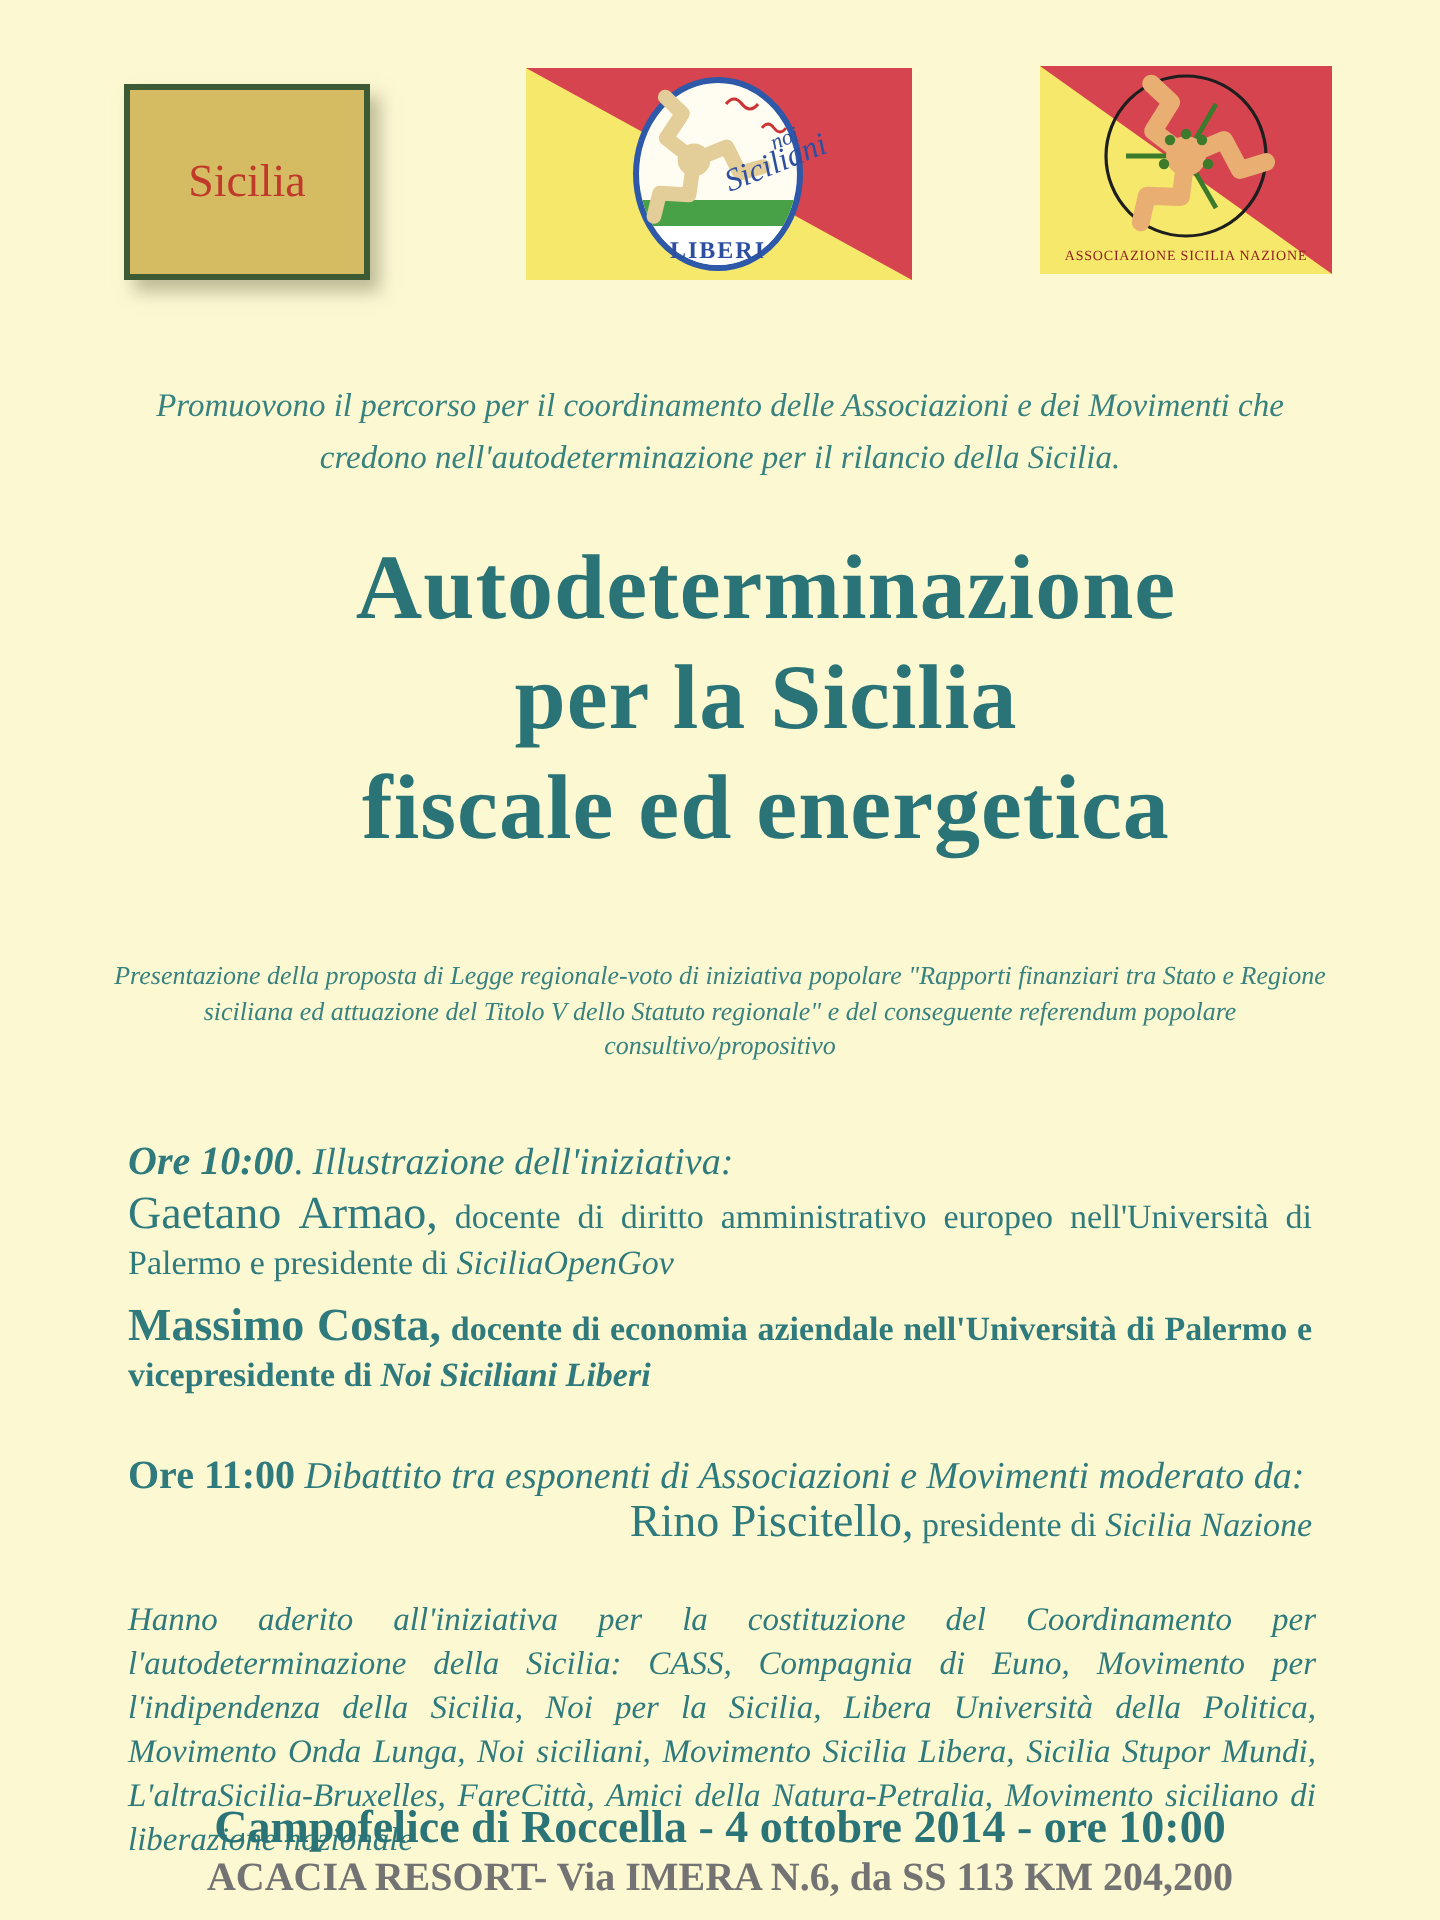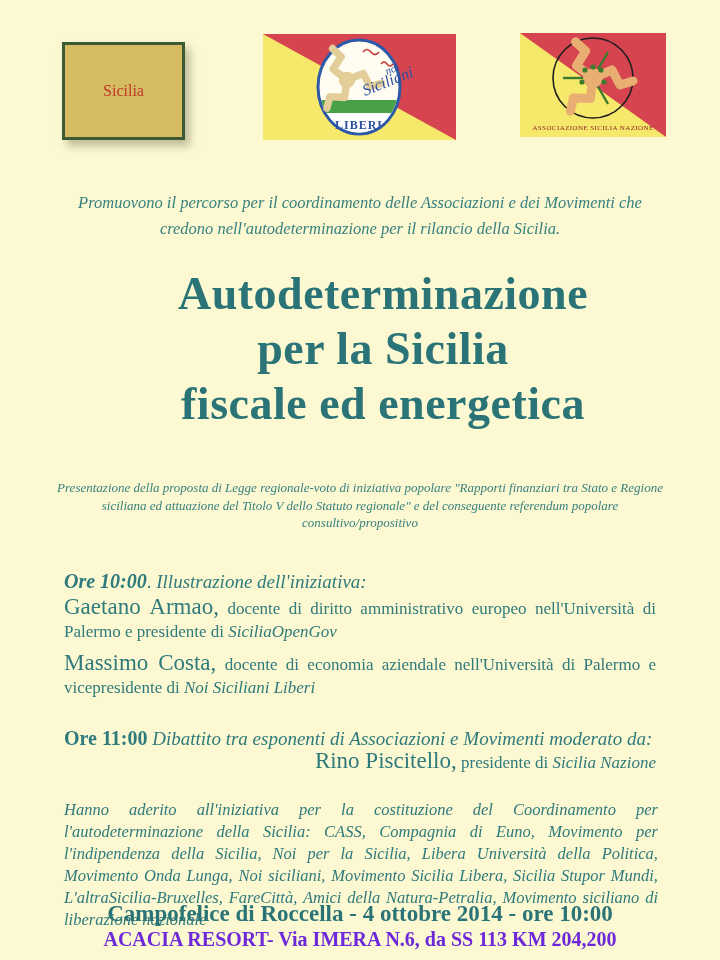--- a/index.html
+++ b/index.html
@@ -10,21 +10,21 @@
     position:relative; overflow:hidden;
   }
   .abs { position:absolute; }
 
   
   #logo-opengov {
     left:62px; top:42px; width:117px; height:92px;
     background:#d5bc62; border:3px solid #3c5a33;
     box-shadow:5px 6px 8px rgba(140,138,105,.55);
     display:flex; flex-direction:column; justify-content:center; align-items:center;
-    color:#bf3a2b; font-size:16px; line-height:1.3; text-align:center;
+    color:#bf3a2b; font-size:23px; line-height:1.3; text-align:center;
   }
   .flag { display:block; }
   #flag-noi-siciliani { left:263px; top:34px; }
   #flag-sicilia-nazione { left:520px; top:33px; }
   #intro {
     top:190px; left:60px; width:600px;
     text-align:center; font-style:italic;
     font-size:16.5px; line-height:1.6; color:#37817f;
   }
   #event-title {
@@ -43,34 +43,34 @@
   .slot { font-size:19px; font-style:italic; }
   .slot .time { font-weight:bold; font-size:20px; }
   .slot .time.upright { font-style:normal; }
   .slot .sep { font-style:normal; }
   #slot-1 { top:570px; }
   #slot-2 { top:727px; }
   .speaker { font-size:17px; line-height:1.35; text-align:justify; }
   .speaker .name { font-size:23px; line-height:1; }
   .speaker .org { font-style:italic; }
   #speaker-1 { top:595px; }
-  #speaker-2 { top:651px; }
+  #speaker-2 { top:651px;font-weight:bold; }
   #speaker-3 { top:749px; text-align:right; }
   #adherents {
     top:799px; left:64px; width:594px;
     font-style:italic; font-size:16.5px; line-height:1.33;
     text-align:justify; color:#2e7a7c;
   }
   #footer-line-1 {
     top:901px; left:0; width:720px; text-align:center;
     font-weight:bold; font-size:23px; color:#2a7376;
   }
   #footer-line-2 {
     top:928px; left:0; width:720px; text-align:center;
-    font-weight:bold; font-size:20px; color:#6d28d9;
+    font-weight:bold; font-size:20px; color:#737373;
   }
 </style>
 </head>
 <body>
 
 <div>
 
   <div class="abs" id="logo-opengov">
     <span>Sicilia</span>
   </div>

